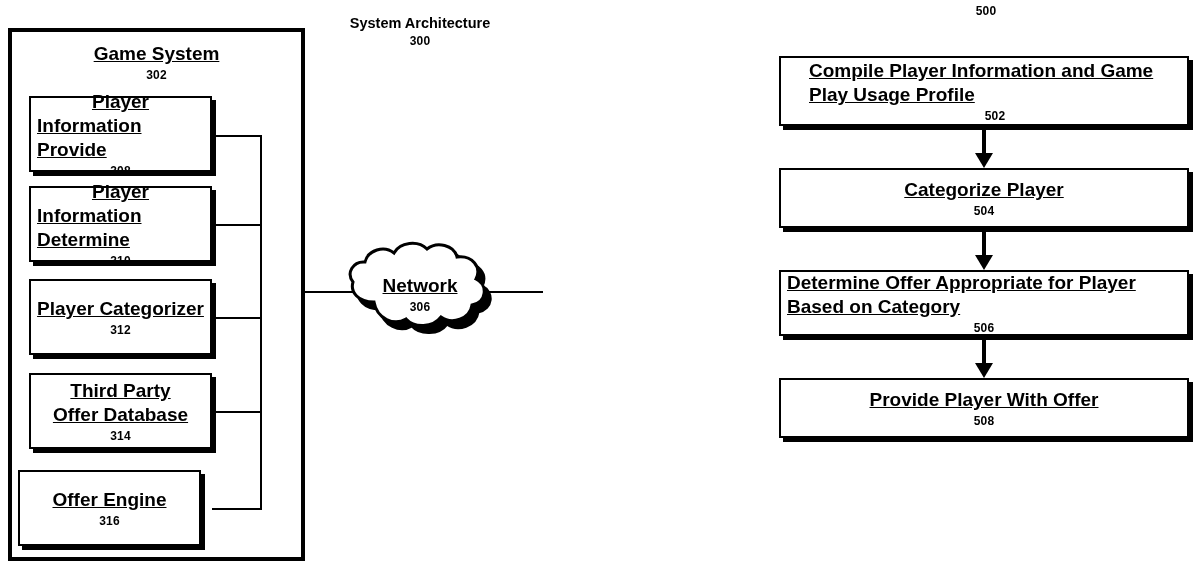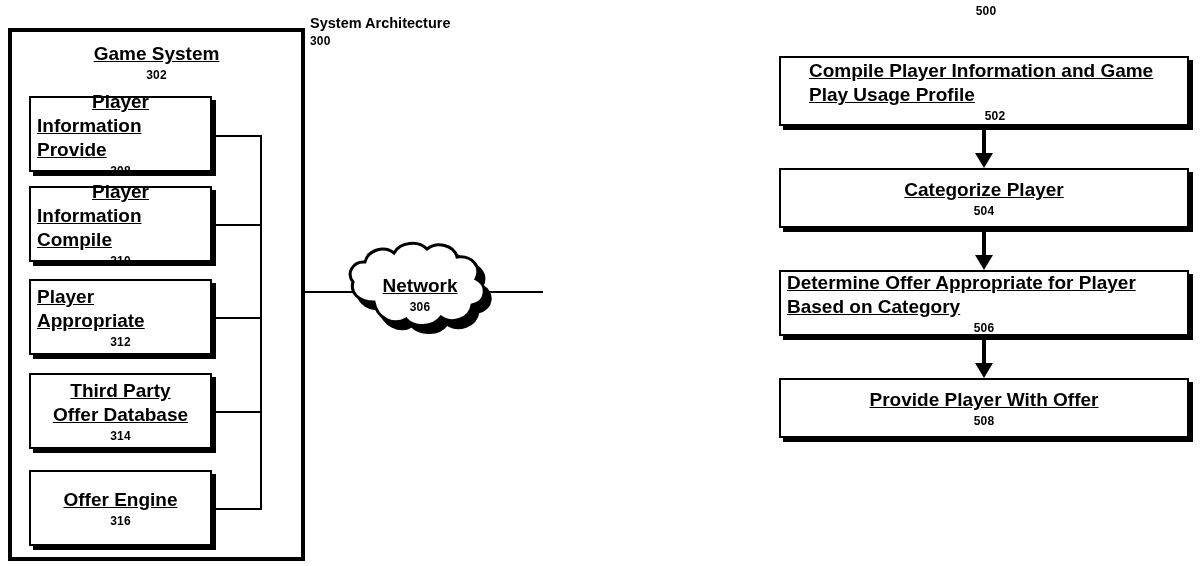--- a/index.html
+++ b/index.html
@@ -31,21 +31,21 @@
     font-weight: bold;
     font-size: 19px;
     line-height: 1.25;
     text-align: left;
     text-decoration: underline;
   }
 
   
   .fig-title {
     position: absolute;
-    text-align: left;
+    text-align: center;
     font-weight: bold;
     font-size: 14.5px;
     line-height: 1.25;
   }
 
   
   .outer-box {
     position: absolute;
     border: 4px solid #000;
     background: #fff;
@@ -142,36 +142,36 @@
   </div>
 
   <div class="sbox" style="left:29px; top:96px; width:183px; height:76px;">
     <span class="boxlabel">Player</span>
     <span class="boxlabel">Information Provide</span>
     <span class="ref">308</span>
   </div>
 
   <div class="sbox" style="left:29px; top:186px; width:183px; height:76px;">
     <span class="boxlabel">Player</span>
-    <span class="boxlabel">Information Compile</span>
+    <span class="boxlabel">Information Determine</span>
     <span class="ref">310</span>
   </div>
 
   <div class="sbox" style="left:29px; top:279px; width:183px; height:76px;">
-    <span class="boxlabel">Player Appropriate</span>
+    <span class="boxlabel">Player Categorizer</span>
     <span class="ref">312</span>
   </div>
 
   <div class="sbox" style="left:29px; top:373px; width:183px; height:76px;">
     <span class="boxlabel">Third Party</span>
     <span class="boxlabel">Offer Database</span>
     <span class="ref">314</span>
   </div>
 
-  <div class="sbox" style="left:29px; top:470px; width:183px; height:76px;padding-left:6px;">
+  <div class="sbox" style="left:18px; top:470px; width:183px; height:76px;padding-left:6px;">
     <span class="boxlabel">Offer Engine</span>
     <span class="ref">316</span>
   </div>
 
   <div class="hline" style="left:212px; top:135px; width:50px;"></div>
   <div class="hline" style="left:212px; top:224px; width:50px;"></div>
   <div class="hline" style="left:212px; top:317px; width:50px;"></div>
   <div class="hline" style="left:212px; top:411px; width:50px;"></div>
   <div class="hline" style="left:212px; top:508px; width:50px;"></div>
 

